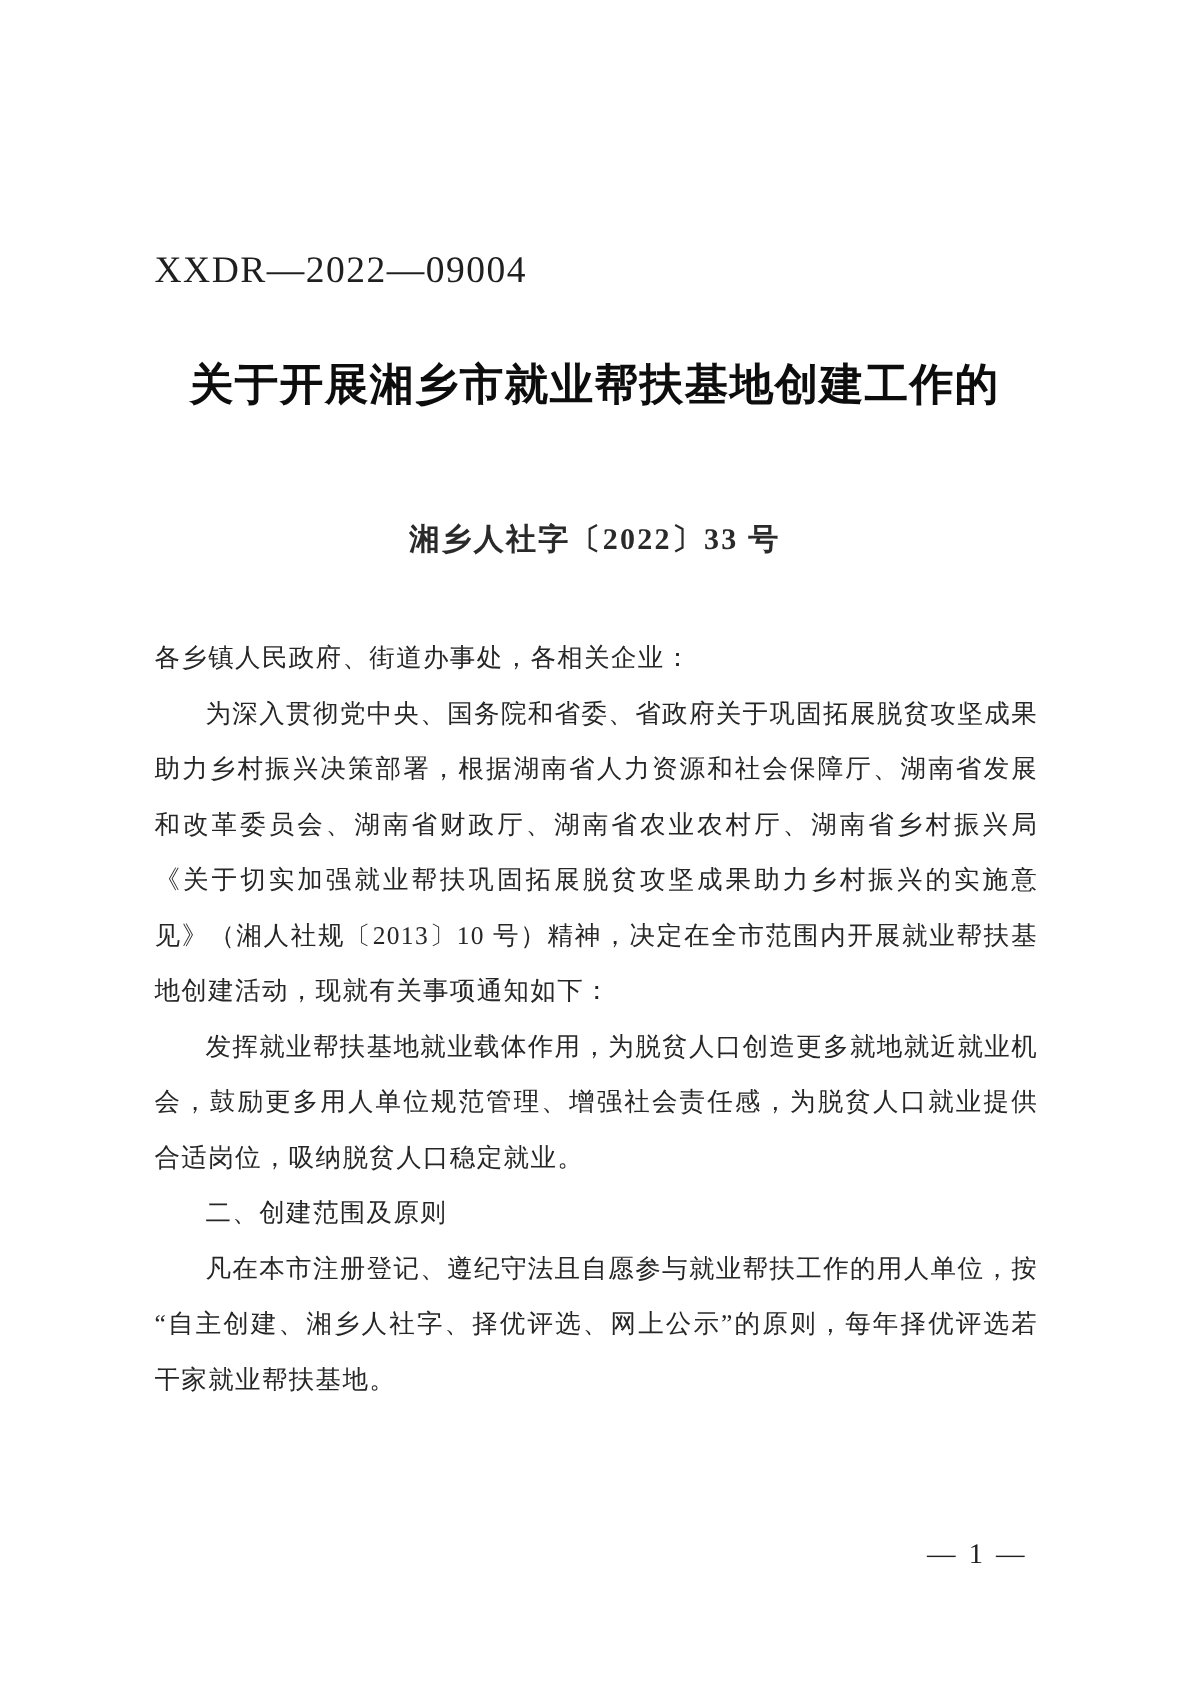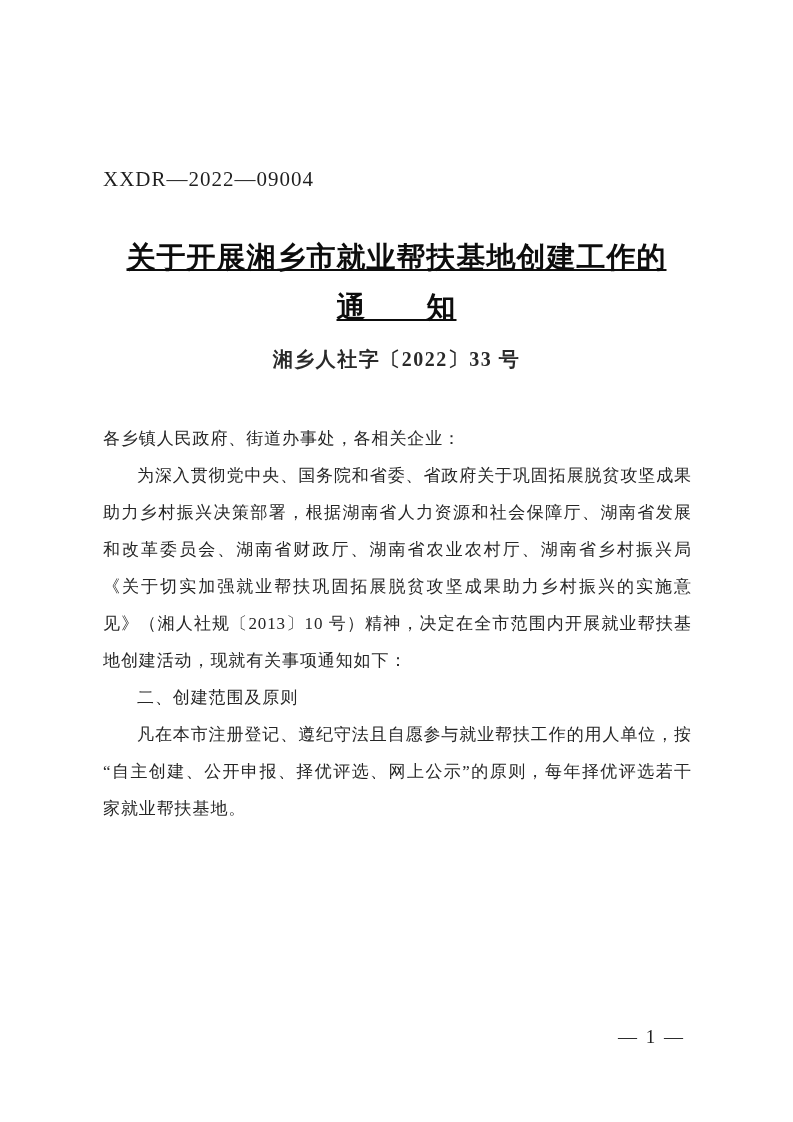--- a/index.html
+++ b/index.html
@@ -13,34 +13,33 @@
     height: 1122px;
     background: #ffffff;
     overflow: hidden;
     font-family: "Liberation Serif", "DejaVu Serif", serif;
     color: #222222;
   }
   .doc-code {
     position: absolute;
     left: 103px;
     top: 167px;
-    font-size: 21px;
+    font-size: 25px;
     letter-spacing: 1px;
     color: #1f1f1f;
     white-space: nowrap;
   }
   .title-block {
     position: absolute;
     left: 0;
     top: 232px;
     width: 100%;
     text-align: center;
     font-weight: bold;
     color: #0d0d0d;
-    text-decoration: underline;
   }
   .title-line {
     font-size: 29px;
     line-height: 50px;
     letter-spacing: 1px;
     white-space: pre;
   }
   .doc-number {
     position: absolute;
     left: 0;
@@ -83,27 +82,27 @@
 </style>
 </head>
 <body>
 
 <div class="page">
 
   <div class="doc-code">XXDR—2022—09004</div>
 
   <div class="title-block">
     <div class="title-line">关于开展湘乡市就业帮扶基地创建工作的</div>
-    <div class="title-line">通　　知</div>
   </div>
 
   <div class="doc-number">湘乡人社字〔2022〕33 号</div>
 
   <div class="body-text">
     <p>各乡镇人民政府、街道办事处，各相关企业：</p>
     <p class="indent">为深入贯彻党中央、国务院和省委、省政府关于巩固拓展脱贫攻坚成果助力乡村振兴决策部署，根据湖南省人力资源和社会保障厅、湖南省发展和改革委员会、湖南省财政厅、湖南省农业农村厅、湖南省乡村振兴局《关于切实加强就业帮扶巩固拓展脱贫攻坚成果助力乡村振兴的实施意见》（湘人社规〔2013〕10 号）精神，决定在全市范围内开展就业帮扶基地创建活动，现就有关事项通知如下：</p>
+    <p class="indent">发挥就业帮扶基地就业载体作用，为脱贫人口创造更多就地就近就业机会，鼓励更多用人单位规范管理、增强社会责任感，为脱贫人口就业提供合适岗位，吸纳脱贫人口稳定就业。</p>
     <p class="indent">二、创建范围及原则</p>
-    <p class="indent">凡在本市注册登记、遵纪守法且自愿参与就业帮扶工作的用人单位，按“自主创建、公开申报、择优评选、网上公示”的原则，每年择优评选若干家就业帮扶基地。</p>
+    <p class="indent">凡在本市注册登记、遵纪守法且自愿参与就业帮扶工作的用人单位，按“自主创建、湘乡人社字、择优评选、网上公示”的原则，每年择优评选若干家就业帮扶基地。</p>
   </div>
 
   <div class="page-number">— 1 —</div>
 
 </div>
 
 </body></html>

